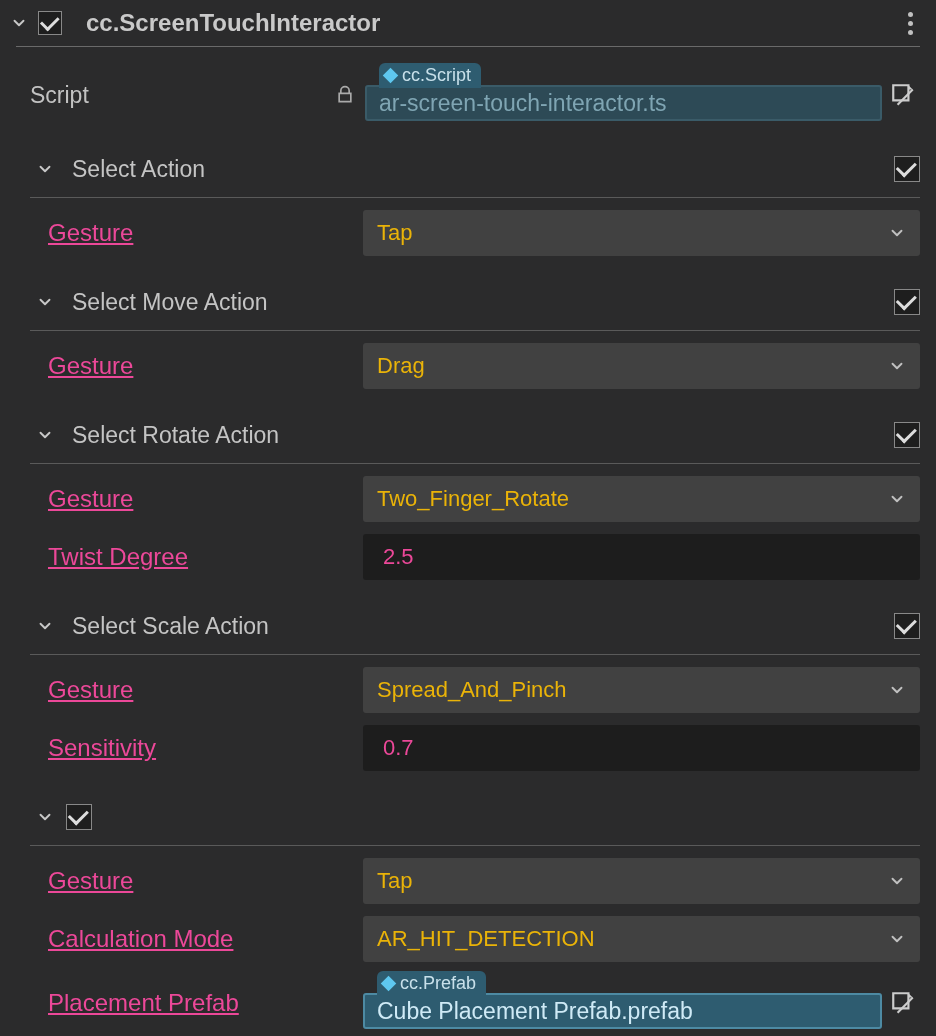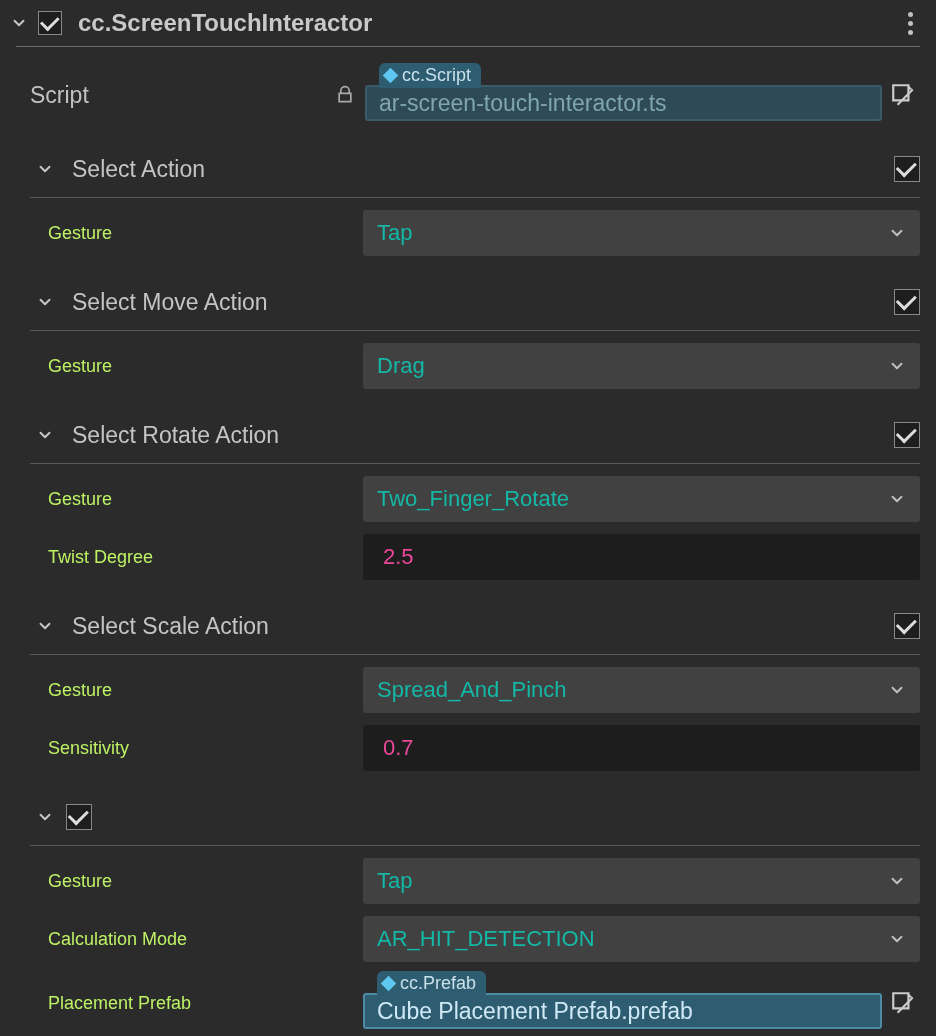--- a/index.html
+++ b/index.html
@@ -38,21 +38,21 @@
     width: 14px; height: 8px;
     border-left: 3px solid #ddd;
     border-bottom: 3px solid #ddd;
     transform: rotate(-45deg) translate(1px,-2px);
   }
   .comp-title {
     font-weight: 600;
     color: #c9c9c9;
     font-size: 24px;
     flex: 1 1 auto;
-    margin-left: 6px;
+    margin-left: 14px;
   }
   .kebab {
     width: 20px; height: 28px;
     display: flex; flex-direction: column; align-items: center; justify-content: center;
     gap: 4px;
   }
   .kebab span {
     width: 5px; height: 5px; background: #c0c0c0; border-radius: 50%;
   }
   .hr-main {
@@ -177,32 +177,33 @@
   .prop-row {
     display: flex;
     align-items: center;
     height: 58px;
     padding: 0 16px 0 48px;
     gap: 10px;
   }
   .prop-label {
     width: 305px;
     flex: 0 0 305px;
-    font-size: 18px;
-    color: #bef264;
+    font-size: 24px;
+    color: #ec4899;
+    text-decoration: underline;
   }
   .dropdown {
     flex: 1 1 auto;
     height: 46px;
     background: #414141;
     border-radius: 3px;
     display: flex;
     align-items: center;
     padding: 0 14px;
-    color: #14b8a6;
+    color: #eab308;
     font-size: 22px;
     justify-content: space-between;
   }
   .dd-chev {
     width: 18px; height: 18px;
     color: #c0c0c0;
   }
   .num-input {
     flex: 1 1 auto;
     height: 46px;

